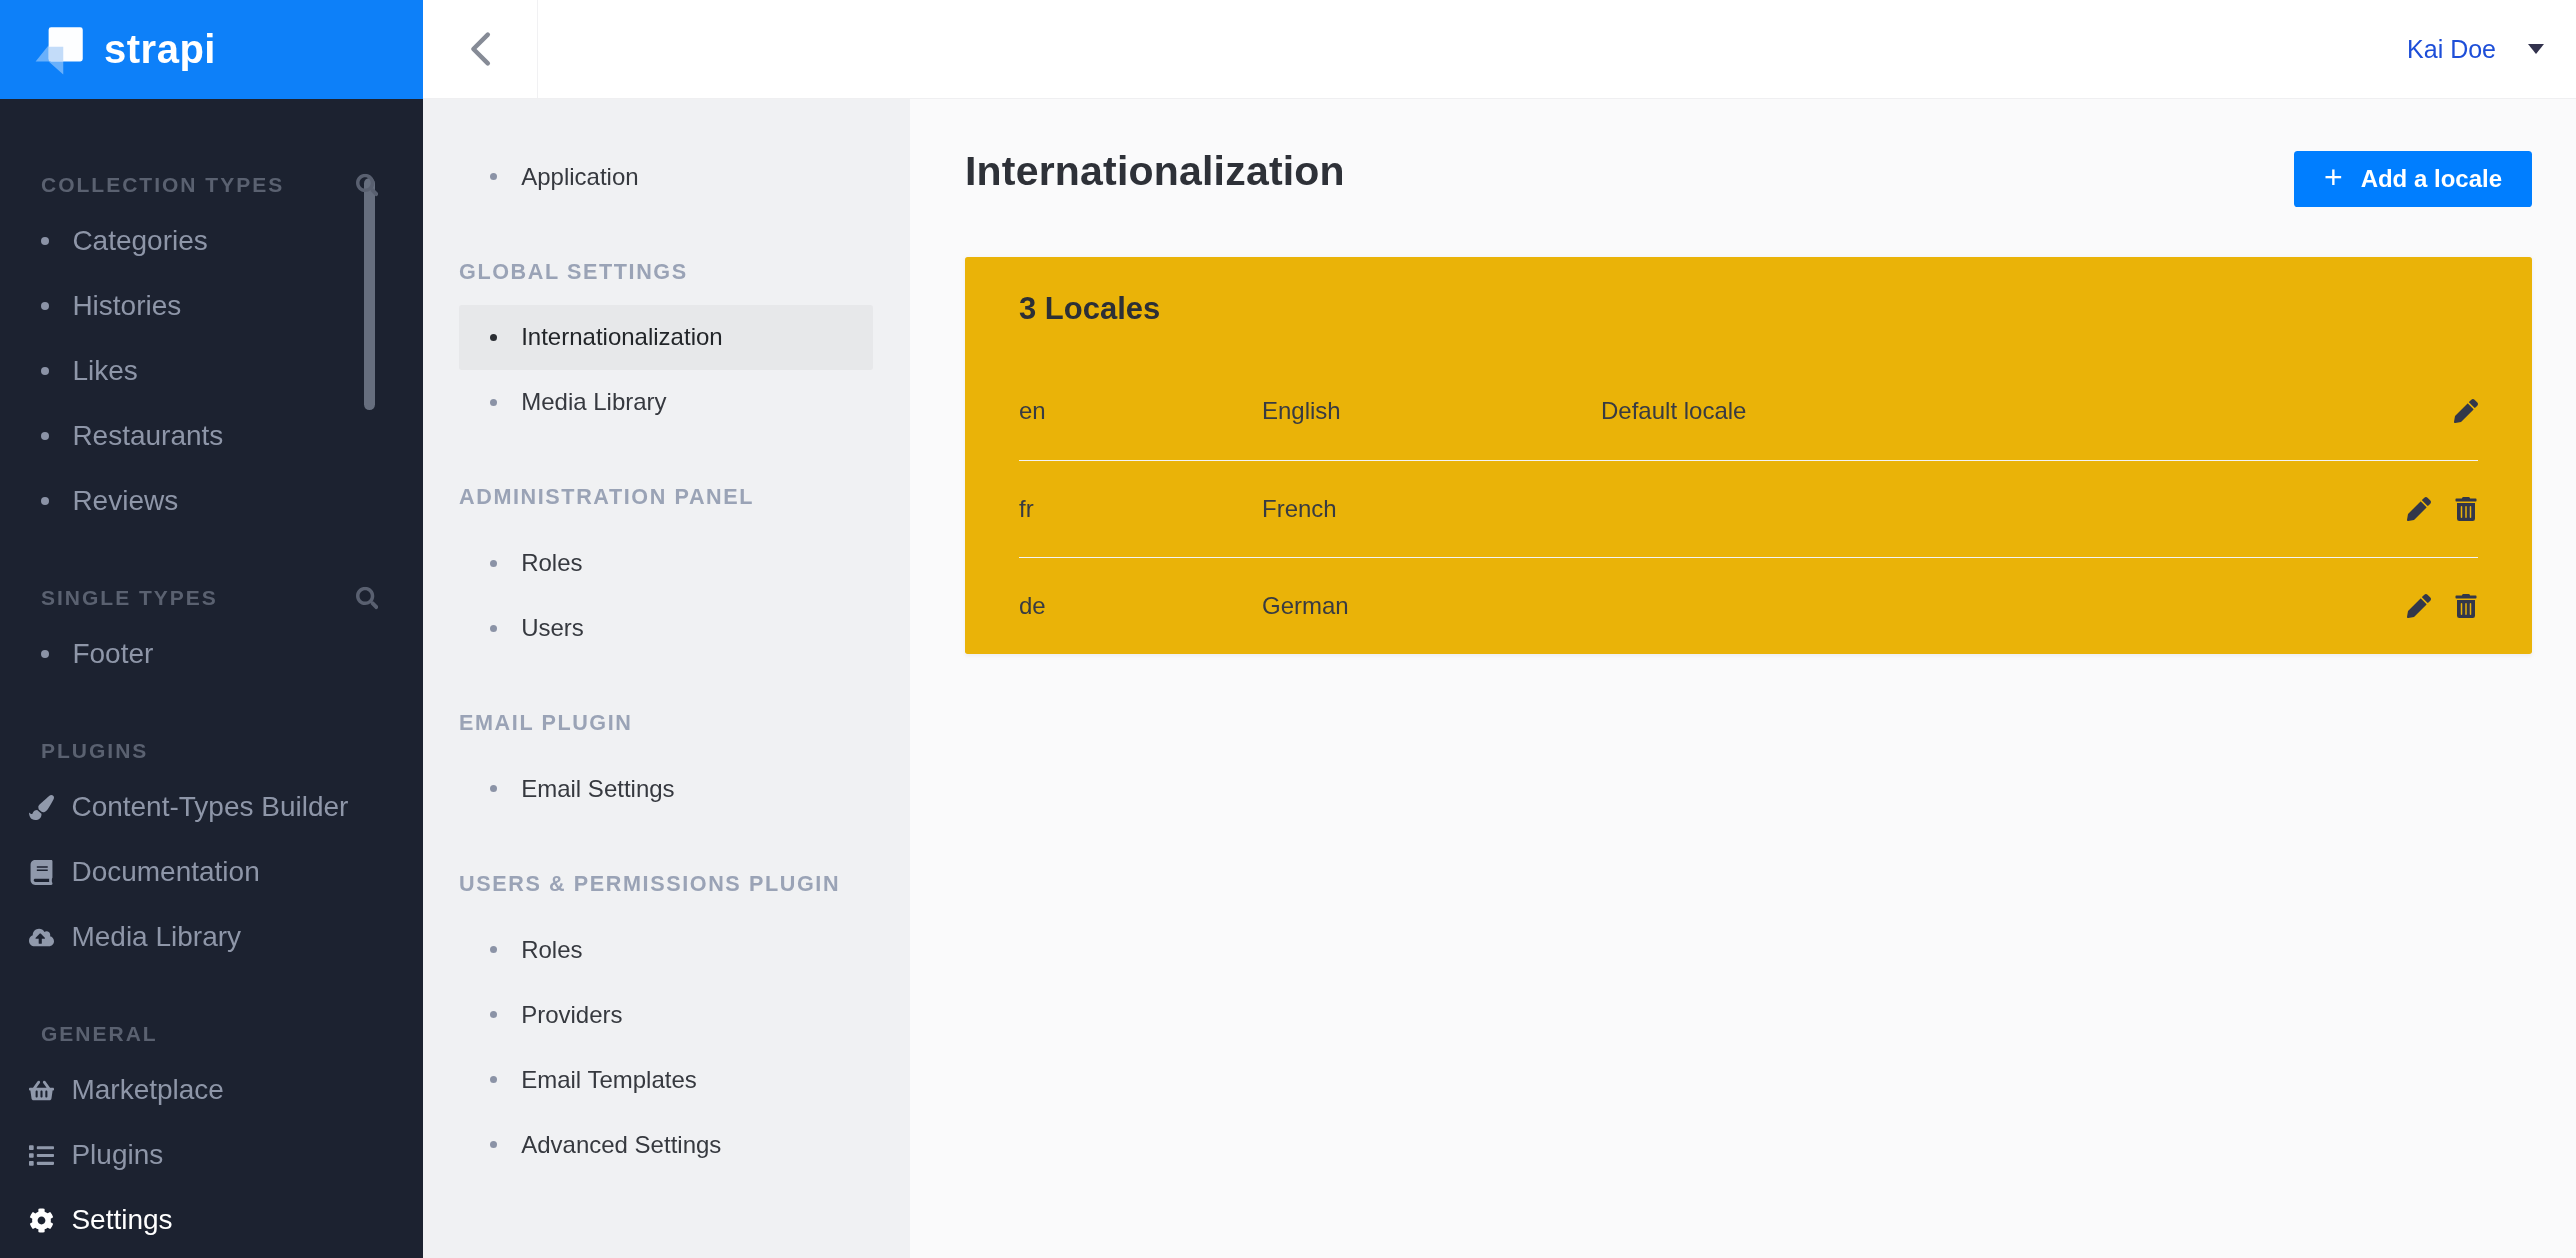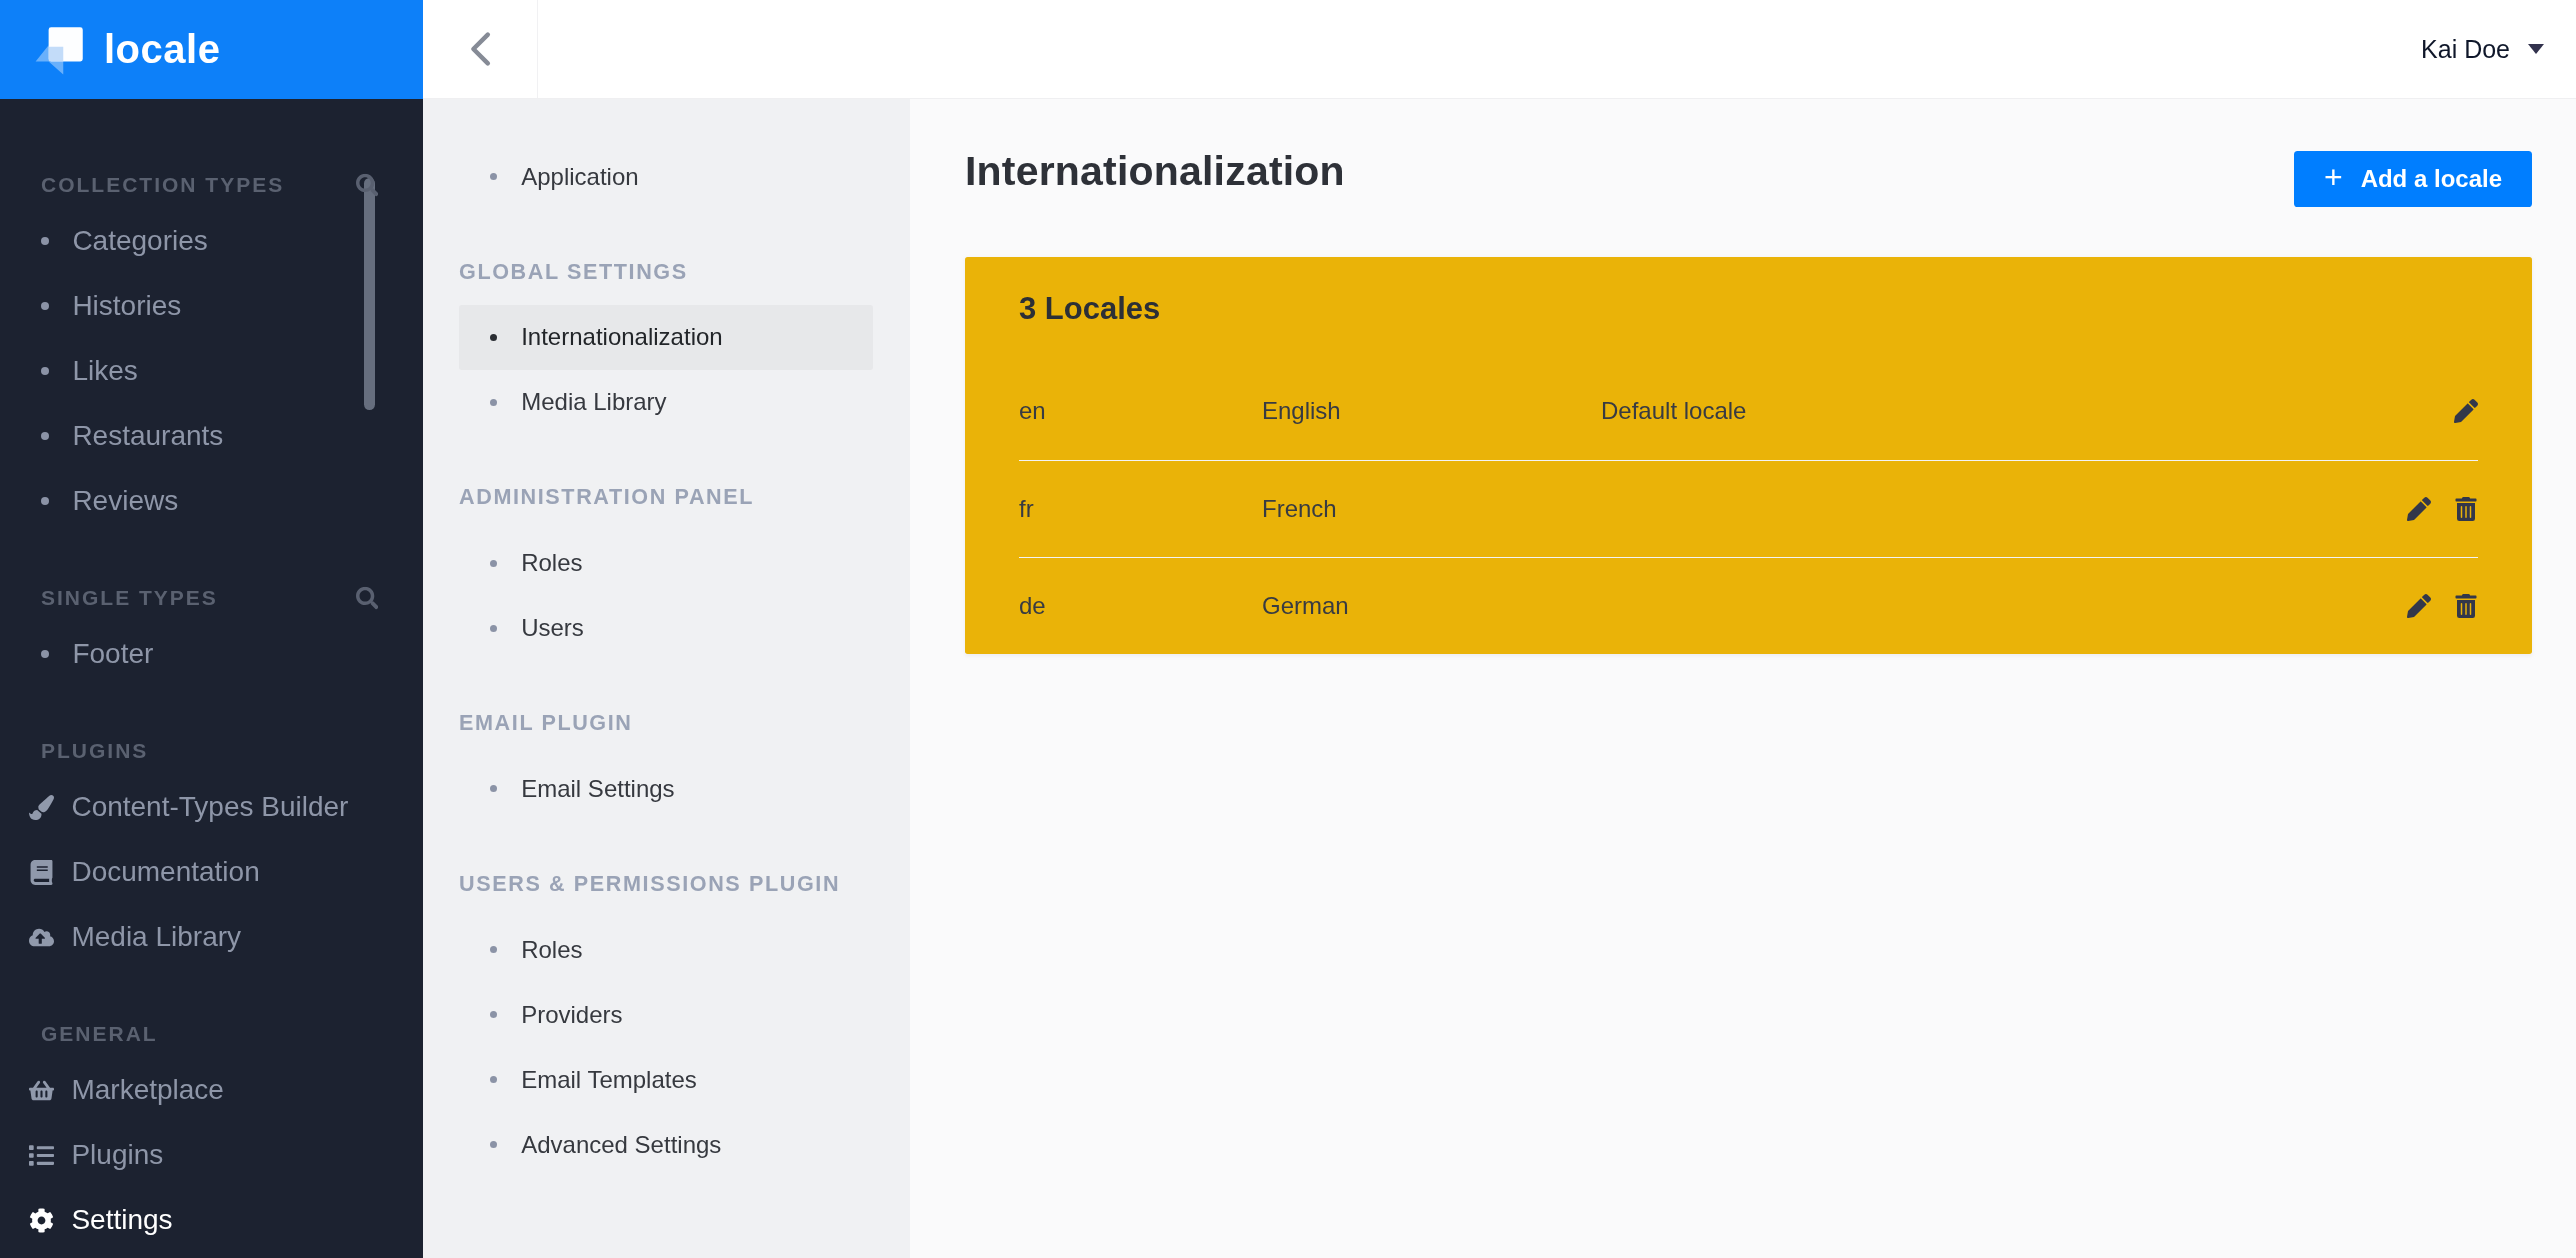--- a/index.html
+++ b/index.html
@@ -37,21 +37,21 @@
   .dark-item{height:65px;display:flex;align-items:center;padding-left:41px;color:var(--dark-text);font-size:28px;cursor:pointer;white-space:nowrap}
   .dark-item .bullet{width:8px;height:8px;border-radius:50%;background:#8b93a6;margin-right:23.4px;flex:none}
   .dark-item .item-icon{width:27px;margin-left:-12.6px;margin-right:16px;display:flex;justify-content:center;color:#9099ab;flex:none}
   .dark-item.active{color:#fff}
   .dark-item.active .item-icon{color:#fff}
   .scroll-thumb{position:absolute;right:48px;top:79px;width:10.8px;height:232px;border-radius:5.4px;background:#666e7e;cursor:pointer}
   
   .shell{flex:1;display:flex;flex-direction:column;min-width:0}
   .topbar{height:99px;flex:none;background:#fff;display:flex;align-items:center;justify-content:space-between;border-bottom:0.9px solid #efeff1}
   .chevron-box{width:115px;height:100%;flex:none;border-right:0.9px solid #f1f1f3;display:flex;align-items:center;justify-content:center;cursor:pointer}
-  .user-menu{display:flex;align-items:center;gap:18px;padding-right:32px;font-size:25px;color:#0f172a;cursor:pointer;white-space:nowrap}
+  .user-menu{display:flex;align-items:center;gap:32px;padding-right:32px;font-size:25px;color:#1d4ed8;cursor:pointer;white-space:nowrap}
   .caret{width:0;height:0;border-left:8px solid transparent;border-right:8px solid transparent;border-top:10px solid #32324d}
   .content-row{flex:1;display:flex;min-height:0}
   
   .settings-sidebar{width:487px;flex:none;background:var(--light-bg);padding:45px 37px 0 36px}
   .ss-header{margin-top:40px;margin-bottom:10.8px;height:45px;display:flex;align-items:center;color:var(--section-header);font-size:21.6px;font-weight:700;letter-spacing:1.6px;white-space:nowrap}
   .ss-item{height:65px;display:flex;align-items:center;padding-left:31px;border-radius:2.7px;font-size:24px;color:#36393f;cursor:pointer;white-space:nowrap}
   .ss-item .bullet{width:7.2px;height:7.2px;border-radius:50%;background:#8b93a6;margin-right:24px;flex:none}
   .ss-item.selected{background:var(--selected-bg);color:#222529}
   .ss-item.selected .bullet{background:#2a2d33}
   
@@ -76,21 +76,21 @@
 <body>
 
 <aside class="dark-sidebar">
   <div class="brand">
     <svg width="52" height="52" viewBox="0 0 64 64">
       <polygon points="18,26 18,46 2,46" fill="rgba(255,255,255,0.38)"></polygon>
       <polygon points="18,46 36,46 36,62" fill="rgba(255,255,255,0.38)"></polygon>
       <rect x="18" y="4" width="42" height="42" rx="3" fill="#fdfeff"></rect>
       <rect x="18" y="28" width="18" height="18" fill="#c3dcf9"></rect>
     </svg>
-    <span class="brand-text">locale</span>
+    <span class="brand-text">strapi</span>
   </div>
   <nav class="dark-nav">
     <div class="scroll-thumb"></div>
   <div class="dark-section">
         <div class="dark-section-header">
           <span>COLLECTION TYPES</span>
           <span class="search-btn">
             <svg width="22.5" height="22.5" viewBox="0 0 512 512">
               <path fill="currentColor" d="M505 442.7L405.3 343c-4.5-4.5-10.6-7-17-7H372c27.6-35.3 44-79.7 44-128C416 93.1 322.9 0 208 0S0 93.1 0 208s93.1 208 208 208c48.3 0 92.7-16.4 128-44v16.3c0 6.4 2.5 12.5 7 17l99.7 99.7c9.4 9.4 24.6 9.4 33.9 0l28.3-28.3c9.4-9.4 9.4-24.6.1-34zM208 336c-70.7 0-128-57.2-128-128 0-70.7 57.2-128 128-128 70.7 0 128 57.2 128 128 0 70.7-57.2 128-128 128z"></path>
             </svg>

